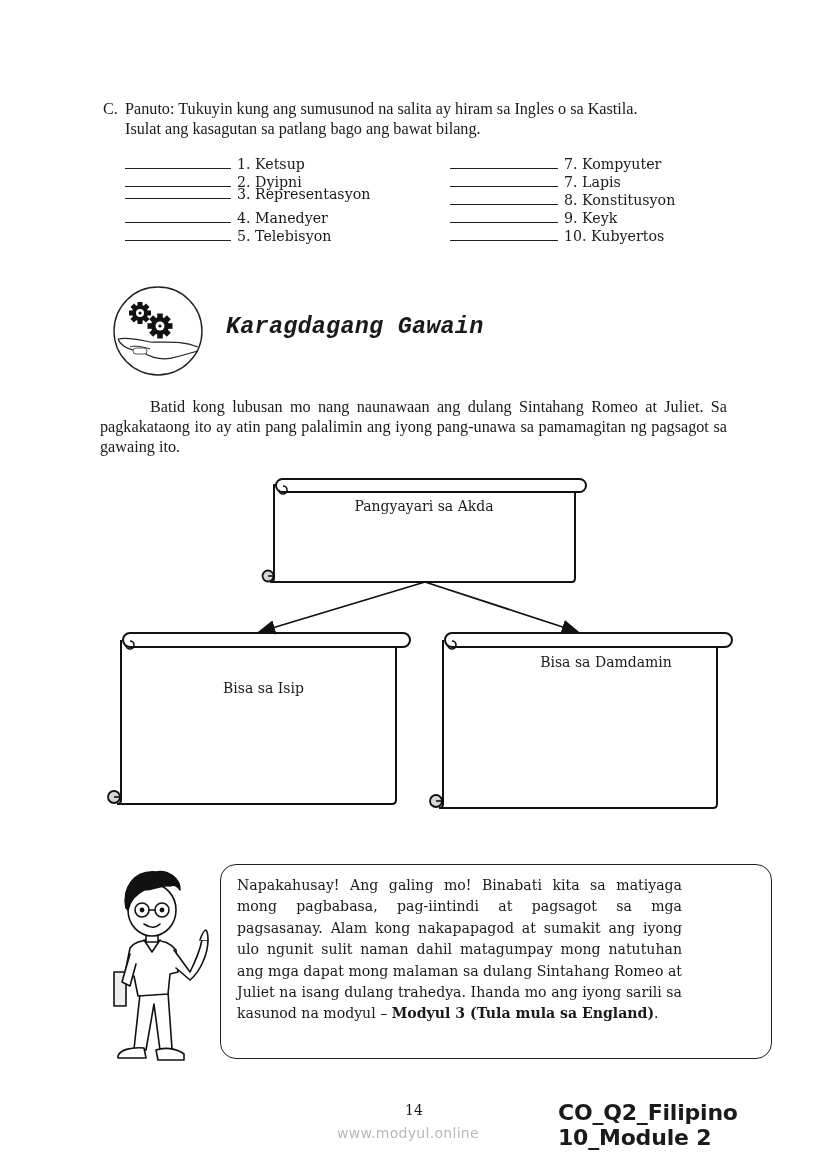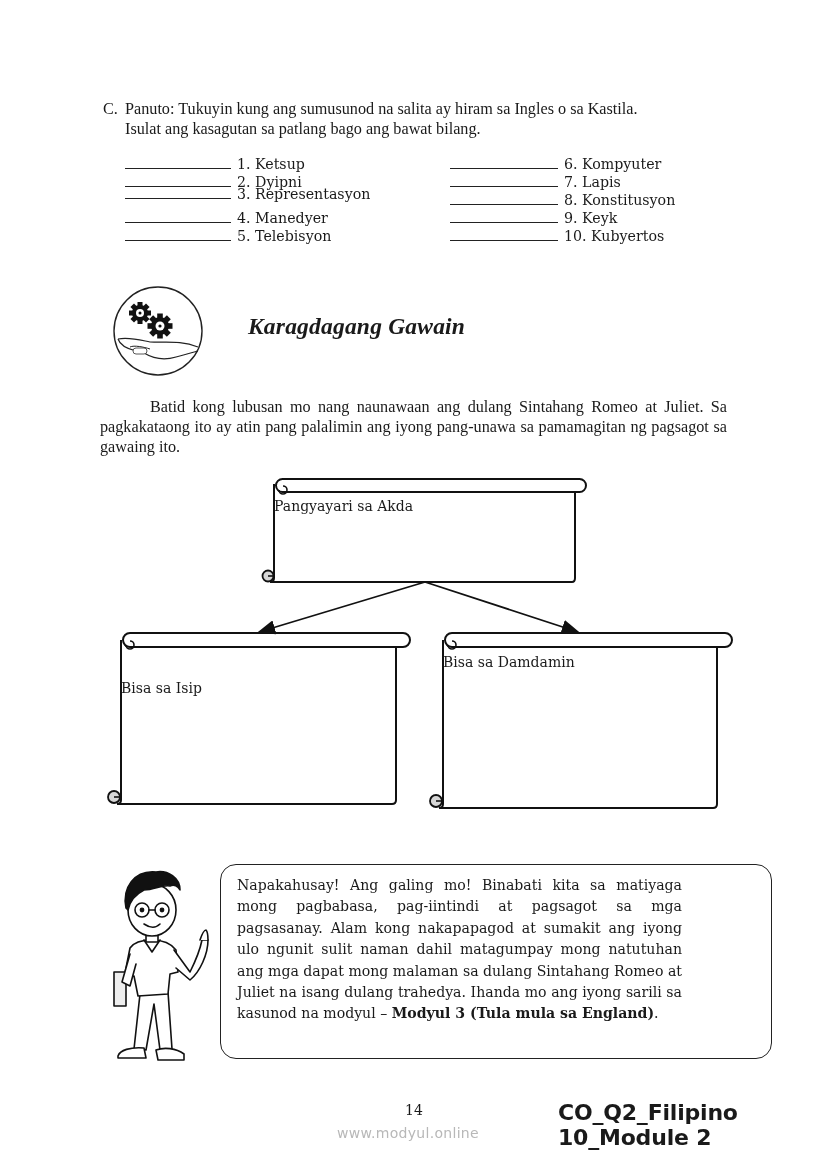--- a/index.html
+++ b/index.html
@@ -5,24 +5,24 @@
   html, body { margin: 0; padding: 0; background: #ffffff; }
   body { width: 826px; height: 1169px; position: relative; overflow: hidden;
          font-family: "DejaVu Serif", "Liberation Serif", serif; color: #1a1a1a; }
   .abs { position: absolute; }
   .instr { left: 103px; top: 99px; width: 640px; font-family: "Liberation Serif", serif; font-size: 16.2px; line-height: 20px; }
   .instr .letter { position: absolute; left: 0; top: 0; }
   .instr .line { position: absolute; left: 22px; white-space: nowrap; text-align: center; }
   .items { font-family: "DejaVu Serif", serif; font-size: 14.2px; line-height: 18px; }
   .item { position: absolute; white-space: nowrap; }
   .item .blank { display: inline-block; width: 106px; border-bottom: 1px solid #222; height: 13px; margin-right: 6px; vertical-align: baseline; }
-  .title { left: 226px; top: 313px; font-family: Liberation Serif, serif; font-weight: bold; font-style: italic; font-size: 23.5px; letter-spacing: 0.2px; margin-left: 22px; }
+  .title { left: 226px; top: 313px; font-family: Liberation Mono, monospace; font-weight: bold; font-style: italic; font-size: 23.5px; letter-spacing: 0.2px; }
   .para { left: 100px; top: 397px; width: 627px; font-family: "Liberation Serif", serif; font-size: 16.2px; line-height: 20px; text-align: justify; }
   .para p { margin: 0; }
-  .scroll-label { position: absolute; font-family: "DejaVu Serif", serif; font-size: 14px; text-align: left; white-space: nowrap; }
+  .scroll-label { position: absolute; font-family: "DejaVu Serif", serif; font-size: 14px; text-align: center; white-space: nowrap; }
   .bubble { left: 220px; top: 864px; width: 552px; height: 195px; border: 1.6px solid #222; border-radius: 16px; box-sizing: border-box; }
   .bubble-text { position: absolute; left: 16px; top: 10px; width: 445px; font-family: "DejaVu Serif", serif; font-size: 14.1px; line-height: 21.4px; text-align: justify; }
   .bubble-text b { font-weight: bold; }
   .page-num { left: 405px; top: 1102px; font-family: "DejaVu Serif", serif; font-size: 14px; text-align: center; }
   .module-code { left: 558px; top: 1100px; font-family: "DejaVu Sans", sans-serif; font-weight: bold; font-size: 22px; letter-spacing: -0.2px; }
   .watermark { left: 337px; top: 1125px; font-family: "DejaVu Sans", sans-serif; font-size: 14px; color: #b8b8b8; letter-spacing: 0.3px; }
 </style>
 </head>
 <body>
 
@@ -31,21 +31,21 @@
   <span class="line" style="top:0">Panuto: Tukuyin kung ang sumusunod na salita ay hiram sa Ingles o sa Kastila.</span>
   <span class="line" style="top:20px">Isulat ang kasagutan sa patlang bago ang bawat bilang.</span>
 </div>
 
 <div class="items">
   <div class="item" style="left:125px; top:155px"><span class="blank"></span><span>1. Ketsup</span></div>
   <div class="item" style="left:125px; top:173px"><span class="blank"></span><span>2. Dyipni</span></div>
   <div class="item" style="left:125px; top:185px"><span class="blank"></span><span>3. Representasyon</span></div>
   <div class="item" style="left:125px; top:209px"><span class="blank"></span><span>4. Manedyer</span></div>
   <div class="item" style="left:125px; top:227px"><span class="blank"></span><span>5. Telebisyon</span></div>
-  <div class="item" style="left:450px; top:155px"><span class="blank" style="width:108px"></span><span>6. Kompyuter</span></div>
+  <div class="item" style="left:450px; top:155px"><span class="blank" style="width:108px"></span><span>7. Kompyuter</span></div>
   <div class="item" style="left:450px; top:173px"><span class="blank" style="width:108px"></span><span>7. Lapis</span></div>
   <div class="item" style="left:450px; top:191px"><span class="blank" style="width:108px"></span><span>8. Konstitusyon</span></div>
   <div class="item" style="left:450px; top:209px"><span class="blank" style="width:108px"></span><span>9. Keyk</span></div>
   <div class="item" style="left:450px; top:227px"><span class="blank" style="width:108px"></span><span>10. Kubyertos</span></div>
 </div>
 
 <div class="abs" style="left:110px; top:285px; width:96px; height:92px">
   <svg width="96" height="92" viewBox="0 0 96 92">
     <circle cx="48" cy="46" r="44" fill="#fff" stroke="#222" stroke-width="1.4"></circle>
 

